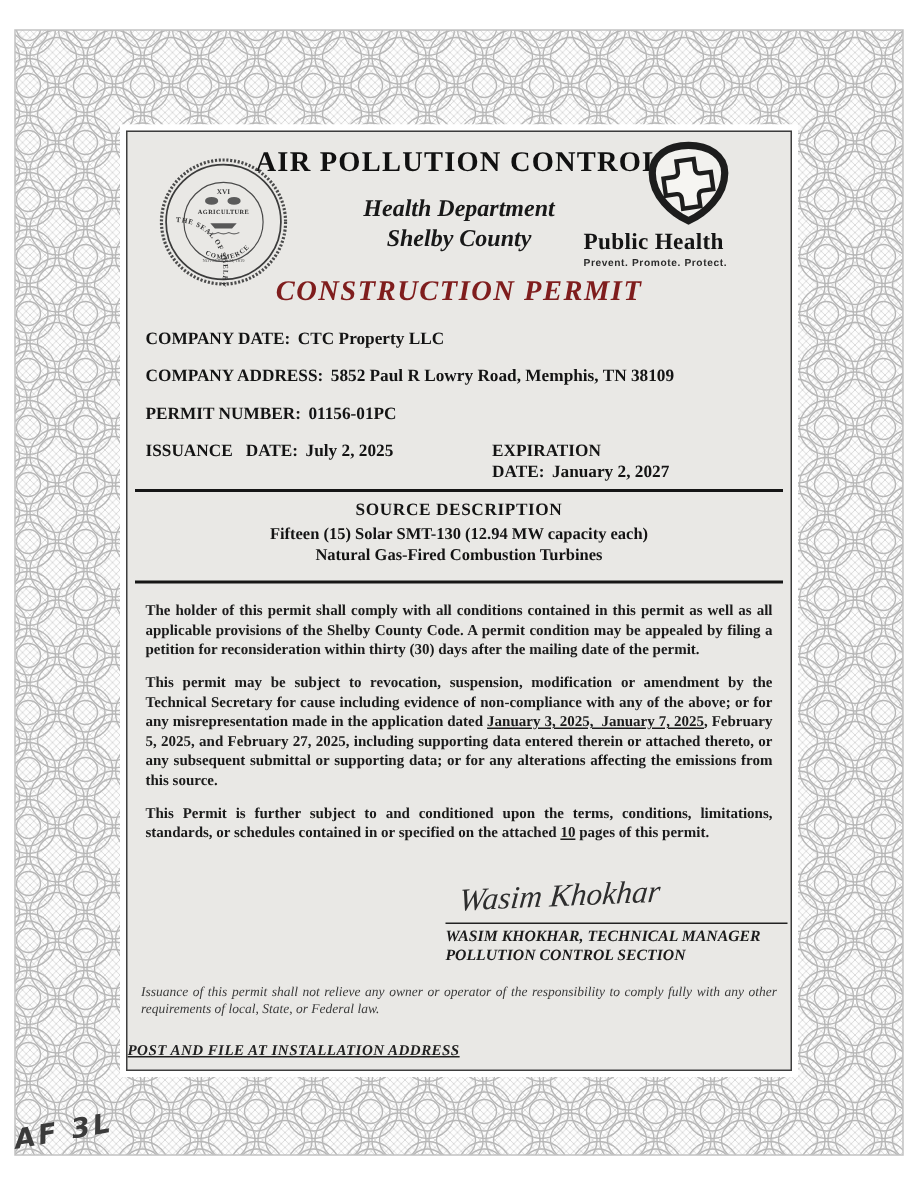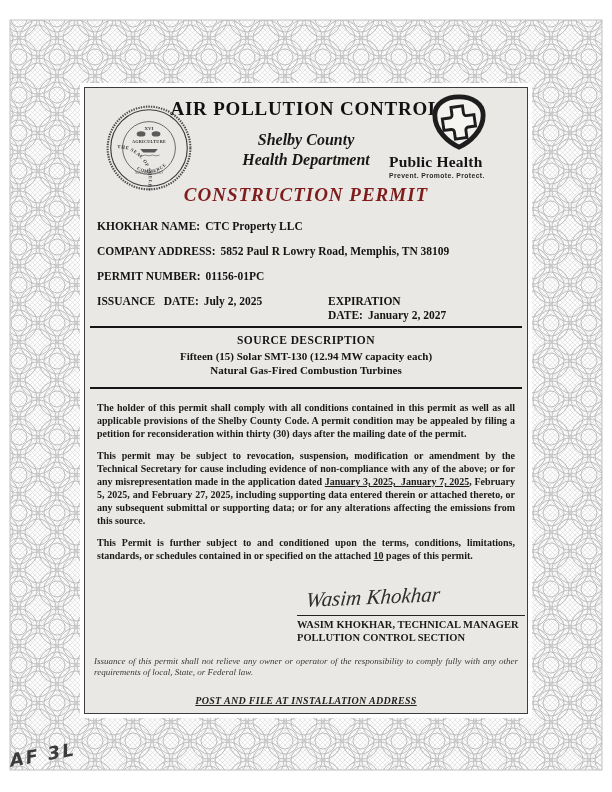--- a/index.html
+++ b/index.html
@@ -37,26 +37,26 @@
   .source .sline{font-size:11px;font-weight:bold;line-height:14px;}
   .paras{position:absolute;top:313px;left:12px;right:12px;}
   .paras p{margin:0 0 9px 0;font-size:10px;font-weight:bold;line-height:13px;
     text-align:justify;color:#1b1b1b;}
   .u{text-decoration:underline;}
   .sig{position:absolute;left:212px;top:500px;width:228px;}
   .sig-script{font-style:italic;font-size:21px;color:#2e2e2e;
     transform:rotate(-2.5deg) skewX(-8deg);transform-origin:left bottom;
     margin-left:8px;margin-bottom:2px;}
   .sig-line{border-top:1.4px solid #222;width:100%;}
-  .sig-name,.sig-sect{font-size:10.5px;font-weight:bold;
+  .sig-name,.sig-sect{font-size:10.5px;font-weight:bold;font-style:italic;
     line-height:13px;color:#1b1b1b;}
   .sig-name{margin-top:2px;}
   .footnote{position:absolute;top:568px;left:9px;right:9px;font-style:italic;
     font-size:9px;line-height:11px;text-align:justify;color:#3a3a3a;}
-  .postline{position:absolute;top:607px;left:0;width:100%;text-align:center;
+  .postline{position:absolute;top:607px;left:0;width:100%;
     font-size:10px;font-weight:bold;font-style:italic;letter-spacing:.3px;
     text-decoration:underline;color:#222;}
   .initials{position:absolute;left:8px;top:750px;font-style:italic;font-weight:bold;
     font-size:18px;letter-spacing:2px;color:#3b3b3b;
     transform:rotate(-10deg);transform-origin:left top;
     font-family:"DejaVu Sans",sans-serif;}
 </style>
 </head>
 <body>
 
@@ -114,40 +114,40 @@
         <path d="M40 51 h20 l-3.5 4 h-13 z" fill="#575757"></path>
         <path d="M38 58 q4 2 8 0 q4 2 8 0 q4 2 8 0" fill="none" stroke="#6a6a6a" stroke-width="0.8"></path>
         <text font-family="Liberation Serif,serif" font-size="5" font-weight="bold" fill="#333" letter-spacing="0.8">
           <textPath href="#commArc" startOffset="22%">COMMERCE</textPath>
         </text>
         <text x="50" y="80" text-anchor="middle" font-family="Liberation Serif,serif" font-size="3.4" fill="#555">NOVEMBER 24, 1819</text>
       </svg>
     </div>
 
     <div class="dept">
+      <div>Health Department</div>
       <div>Shelby County</div>
-      <div>Health Department</div>
     </div>
 
     <div class="ph-wrap">
       <svg class="ph-shield" width="64" height="58" viewBox="0 0 64 60">
         <path d="M32 3 C18 3 7 10 7 22 C7 38 21 50 32 55 C43 50 57 38 57 22 C57 10 46 3 32 3 Z" fill="#f2f1ee" stroke="#1d1d1d" stroke-width="5"></path>
         <g transform="rotate(-8 32 30)">
           <path d="M26 13 h12 v7.5 a3 3 0 0 0 3 3 h7.5 v12 h-7.5 a3 3 0 0 0 -3 3 v7.5 h-12 v-7.5 a3 3 0 0 0 -3 -3 h-7.5 v-12 h7.5 a3 3 0 0 0 3 -3 z" fill="#f6f5f2" stroke="#1d1d1d" stroke-width="3"></path>
         </g>
       </svg>
       <div class="ph-title">Public Health</div>
       <div class="ph-tag">Prevent. Promote. Protect.</div>
     </div>
 
     <div class="permit-title">CONSTRUCTION PERMIT</div>
 
     <div class="fields">
       <div class="frow">
-        <span class="lbl prewrap">KHOKHAR NAME:</span><span>CTC Property LLC</span>
+        <span class="lbl prewrap">COMPANY DATE:</span><span>CTC Property LLC</span>
       </div>
       <div class="frow">
         <span class="lbl prewrap">COMPANY ADDRESS:</span><span>5852 Paul R Lowry Road, Memphis, TN 38109</span>
       </div>
       <div class="frow">
         <span class="lbl prewrap">PERMIT NUMBER:</span><span>01156-01PC</span>
       </div>
       <div class="frow row4">
         <span class="lbl prewrap">ISSUANCE   DATE:</span><span>July 2, 2025</span>
         <span class="exp">

